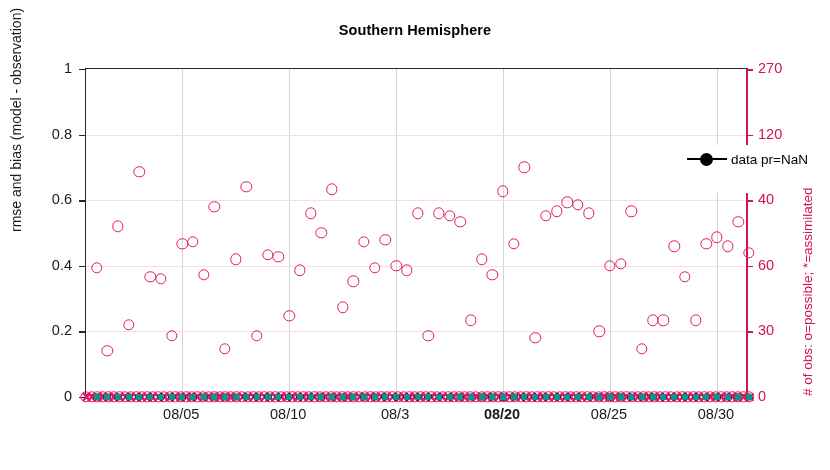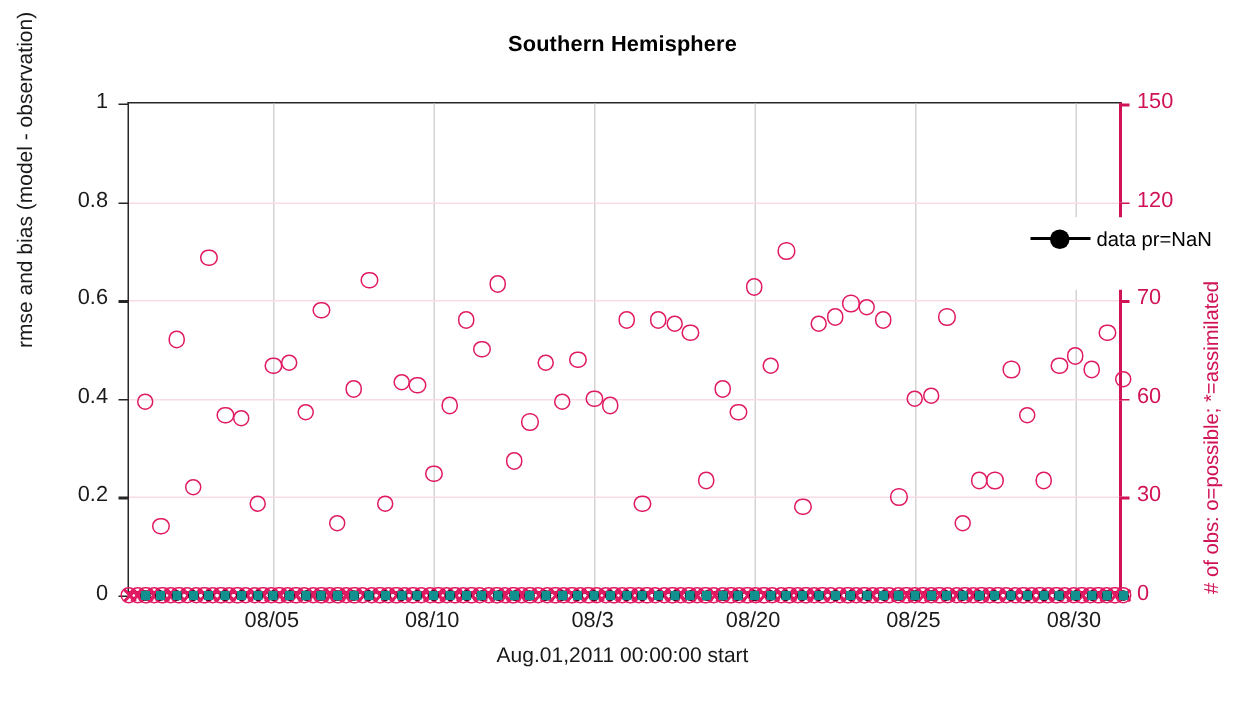--- a/index.html
+++ b/index.html
@@ -618,31 +618,30 @@
       <div class="lab-y-left" style="left: 26px; top: 330.4px;">0.2</div>
       <div class="lab-y-left" style="left: 26px; top: 264.8px;">0.4</div>
       <div class="lab-y-left" style="left: 26px; top: 199.2px;">0.6</div>
       <div class="lab-y-left" style="left: 26px; top: 133.6px;">0.8</div>
       <div class="lab-y-left" style="left: 26px; top: 68px;">1</div>
     </div>
   <div id="ytick-right-labels">
       <div class="lab-y-right" style="left: 758px; top: 396px;">0</div>
       <div class="lab-y-right" style="left: 758px; top: 330.4px;">30</div>
       <div class="lab-y-right" style="left: 758px; top: 264.8px;">60</div>
-      <div class="lab-y-right" style="left: 758px; top: 199.2px;">70</div>
+      <div class="lab-y-right" style="left: 758px; top: 199.2px;">40</div>
       <div class="lab-y-right" style="left: 758px; top: 133.6px;">120</div>
-      <div class="lab-y-right" style="left: 758px; top: 68px;">150</div>
+      <div class="lab-y-right" style="left: 758px; top: 68px;">270</div>
     </div>
   <div id="xtick-labels">
       <div class="lab-x" style="left: 181.24px; top: 407px;">08/05</div>
       <div class="lab-x" style="left: 288.18px; top: 407px;">08/10</div>
       <div class="lab-x" style="left: 395.11px; top: 407px;">08/3</div>
-      <div class="lab-x" style="left: 502.05px; top: 407px;">08/20</div>
+      <div class="lab-x" style="left: 502.05px; top: 407px; font-weight: bold;">08/20</div>
       <div class="lab-x" style="left: 608.98px; top: 407px;">08/25</div>
       <div class="lab-x" style="left: 715.92px; top: 407px;">08/30</div>
     </div>
 
   <div id="ylabel-left">rmse and bias (model - observation)</div>
   <div id="ylabel-right"># of obs: o=possible; *=assimilated</div>
 
-  <div id="xlabel">Aug.01,2011 00:00:00 start</div>
 
 </div>
 
 </body></html>

